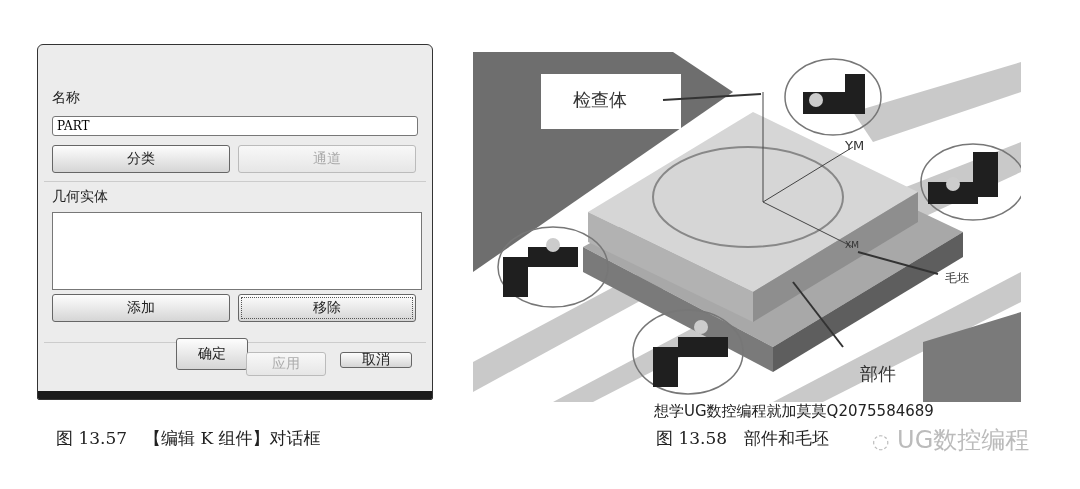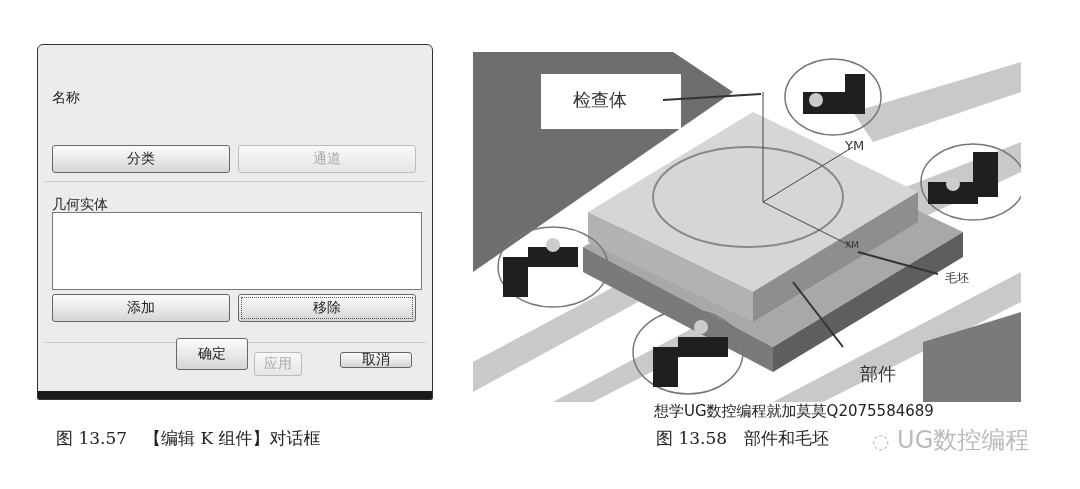--- a/index.html
+++ b/index.html
@@ -22,30 +22,31 @@
   
   .figure{position:absolute;left:473px;top:52px;width:548px;height:350px;}
   .wm1{position:absolute;left:654px;top:402px;font-size:15px;color:#222;}
   .wm2{position:absolute;left:872px;top:424px;font-size:24px;color:#bbb;}
 </style>
 </head>
 <body>
 
 <div class="dialog">
   <div class="lbl" style="left:14px;top:44px;">名称</div>
+  <div class="input">PART</div>
   <div class="btn" style="left:14px;top:100px;width:178px;">分类</div>
   <div class="btn dis" style="left:200px;top:100px;width:178px;">通道</div>
   <div class="sep" style="top:136px;"></div>
-  <div class="lbl" style="left:14px;top:143px;margin-top:8px;">几何实体</div>
+  <div class="lbl" style="left:14px;top:143px;">几何实体</div>
   <div class="listbox"></div>
   <div class="btn focus" style="left:200px;top:249px;width:178px;">移除</div>
   <div class="btn" style="left:14px;top:249px;width:178px;">添加</div>
   <div class="sep" style="top:297px;"></div>
   <div class="btn" style="left:138px;top:293px;width:72px;height:32px;">确定</div>
-  <div class="btn dis" style="left:216px;top:307px;width:48px;height:24px;">应用</div>
+  <div class="btn dis" style="left:208px;top:307px;width:80px;height:24px;">应用</div>
   <div class="btn" style="left:302px;top:307px;width:72px;height:16px;">取消</div>
   <div class="bottombar"></div>
 </div>
 
 <div class="caption" style="left:56px;top:427px;">图 13.57　【编辑 K 组件】对话框</div>
 
 <div class="figure">
   <svg width="548" height="350" viewBox="0 0 548 350">
     <rect x="0" y="0" width="548" height="350" fill="#fff"></rect>
     <polygon points="0,0 200,0 260,40 0,220" fill="#6e6e6e"></polygon>

